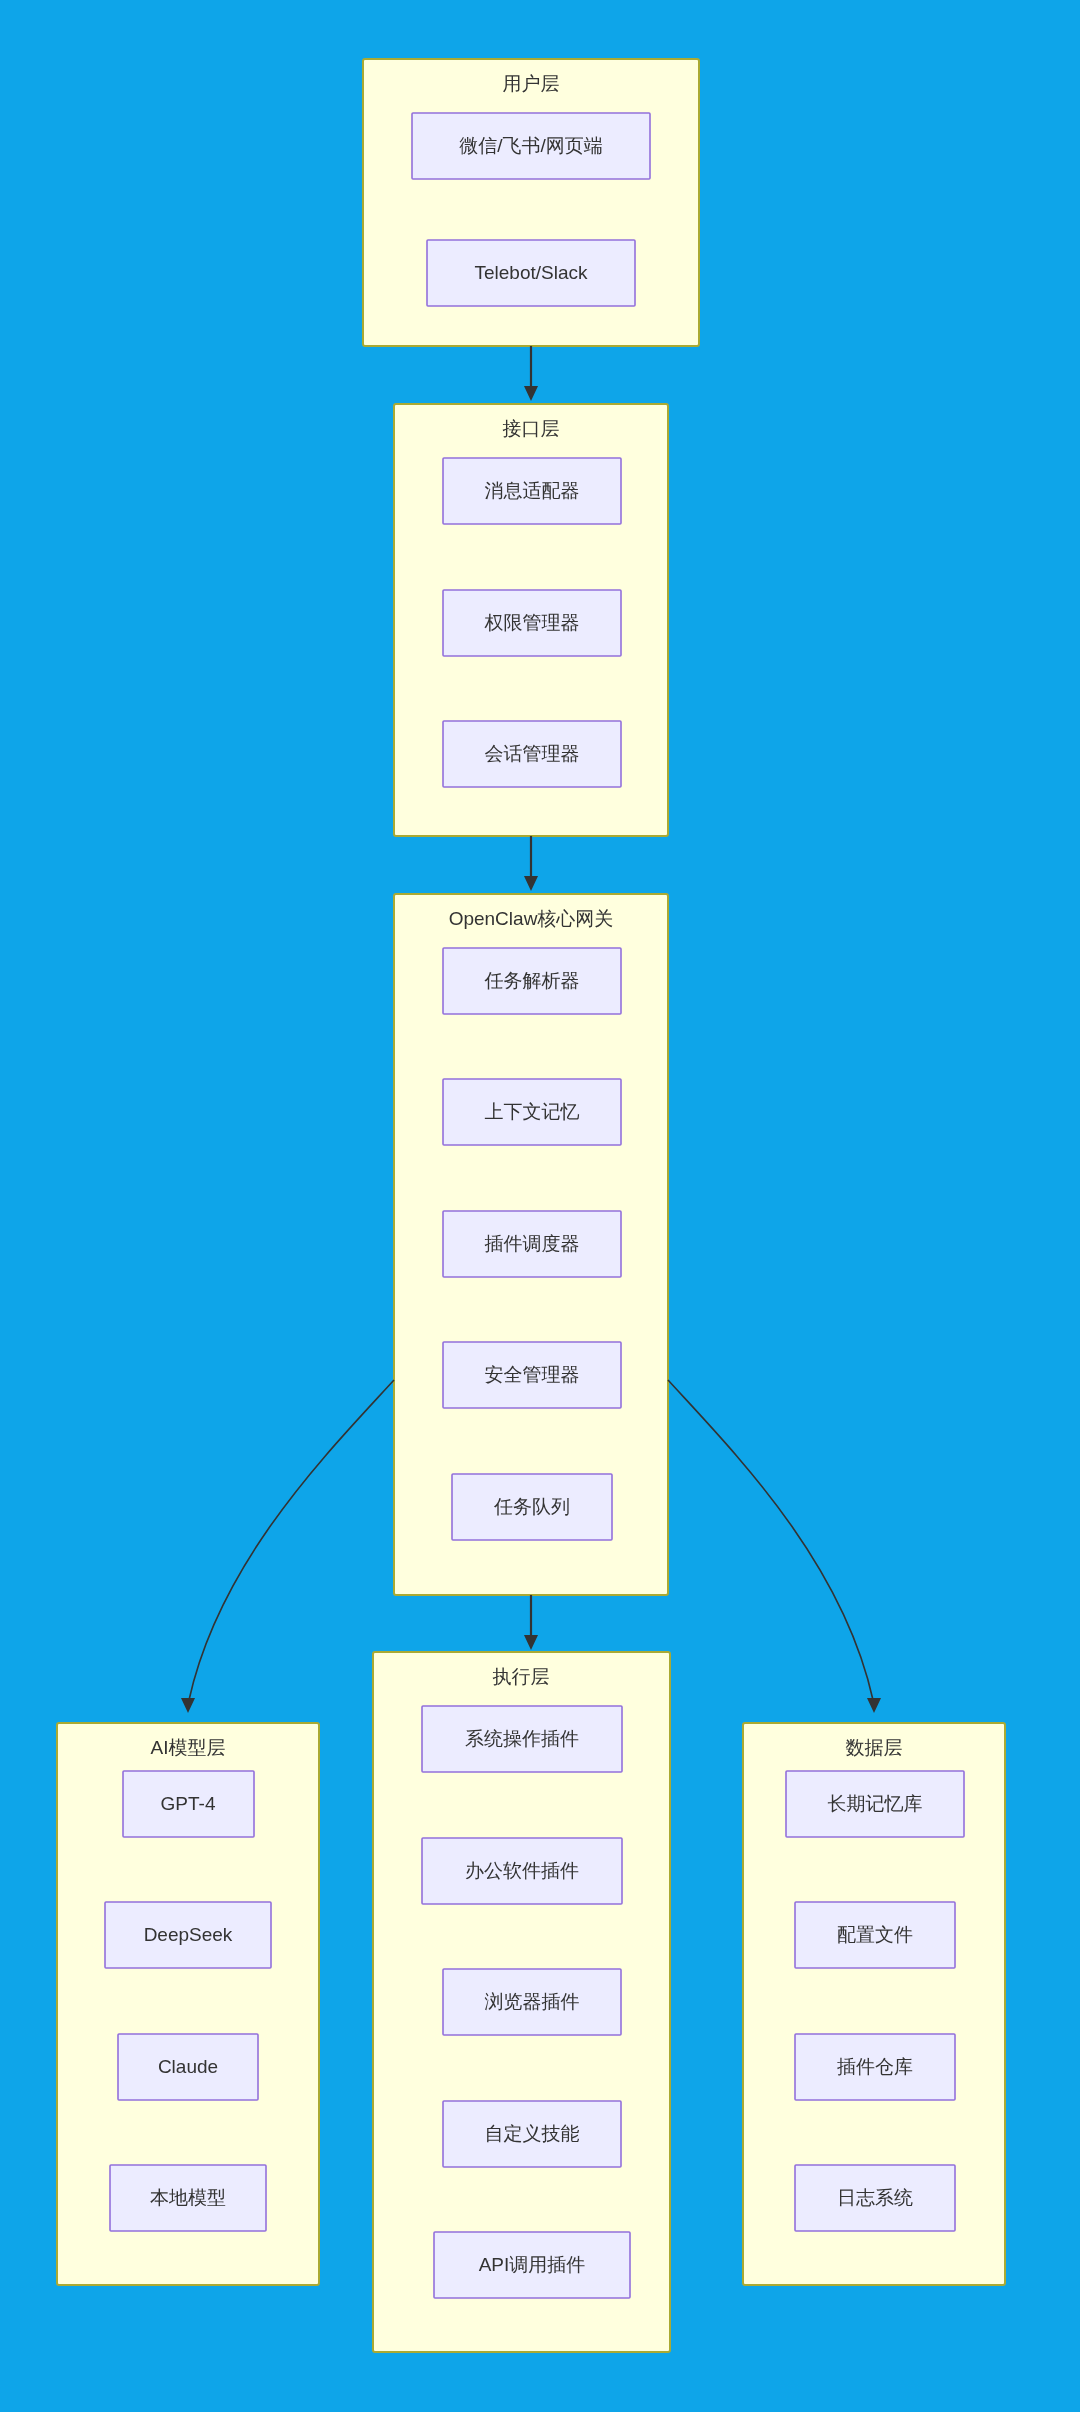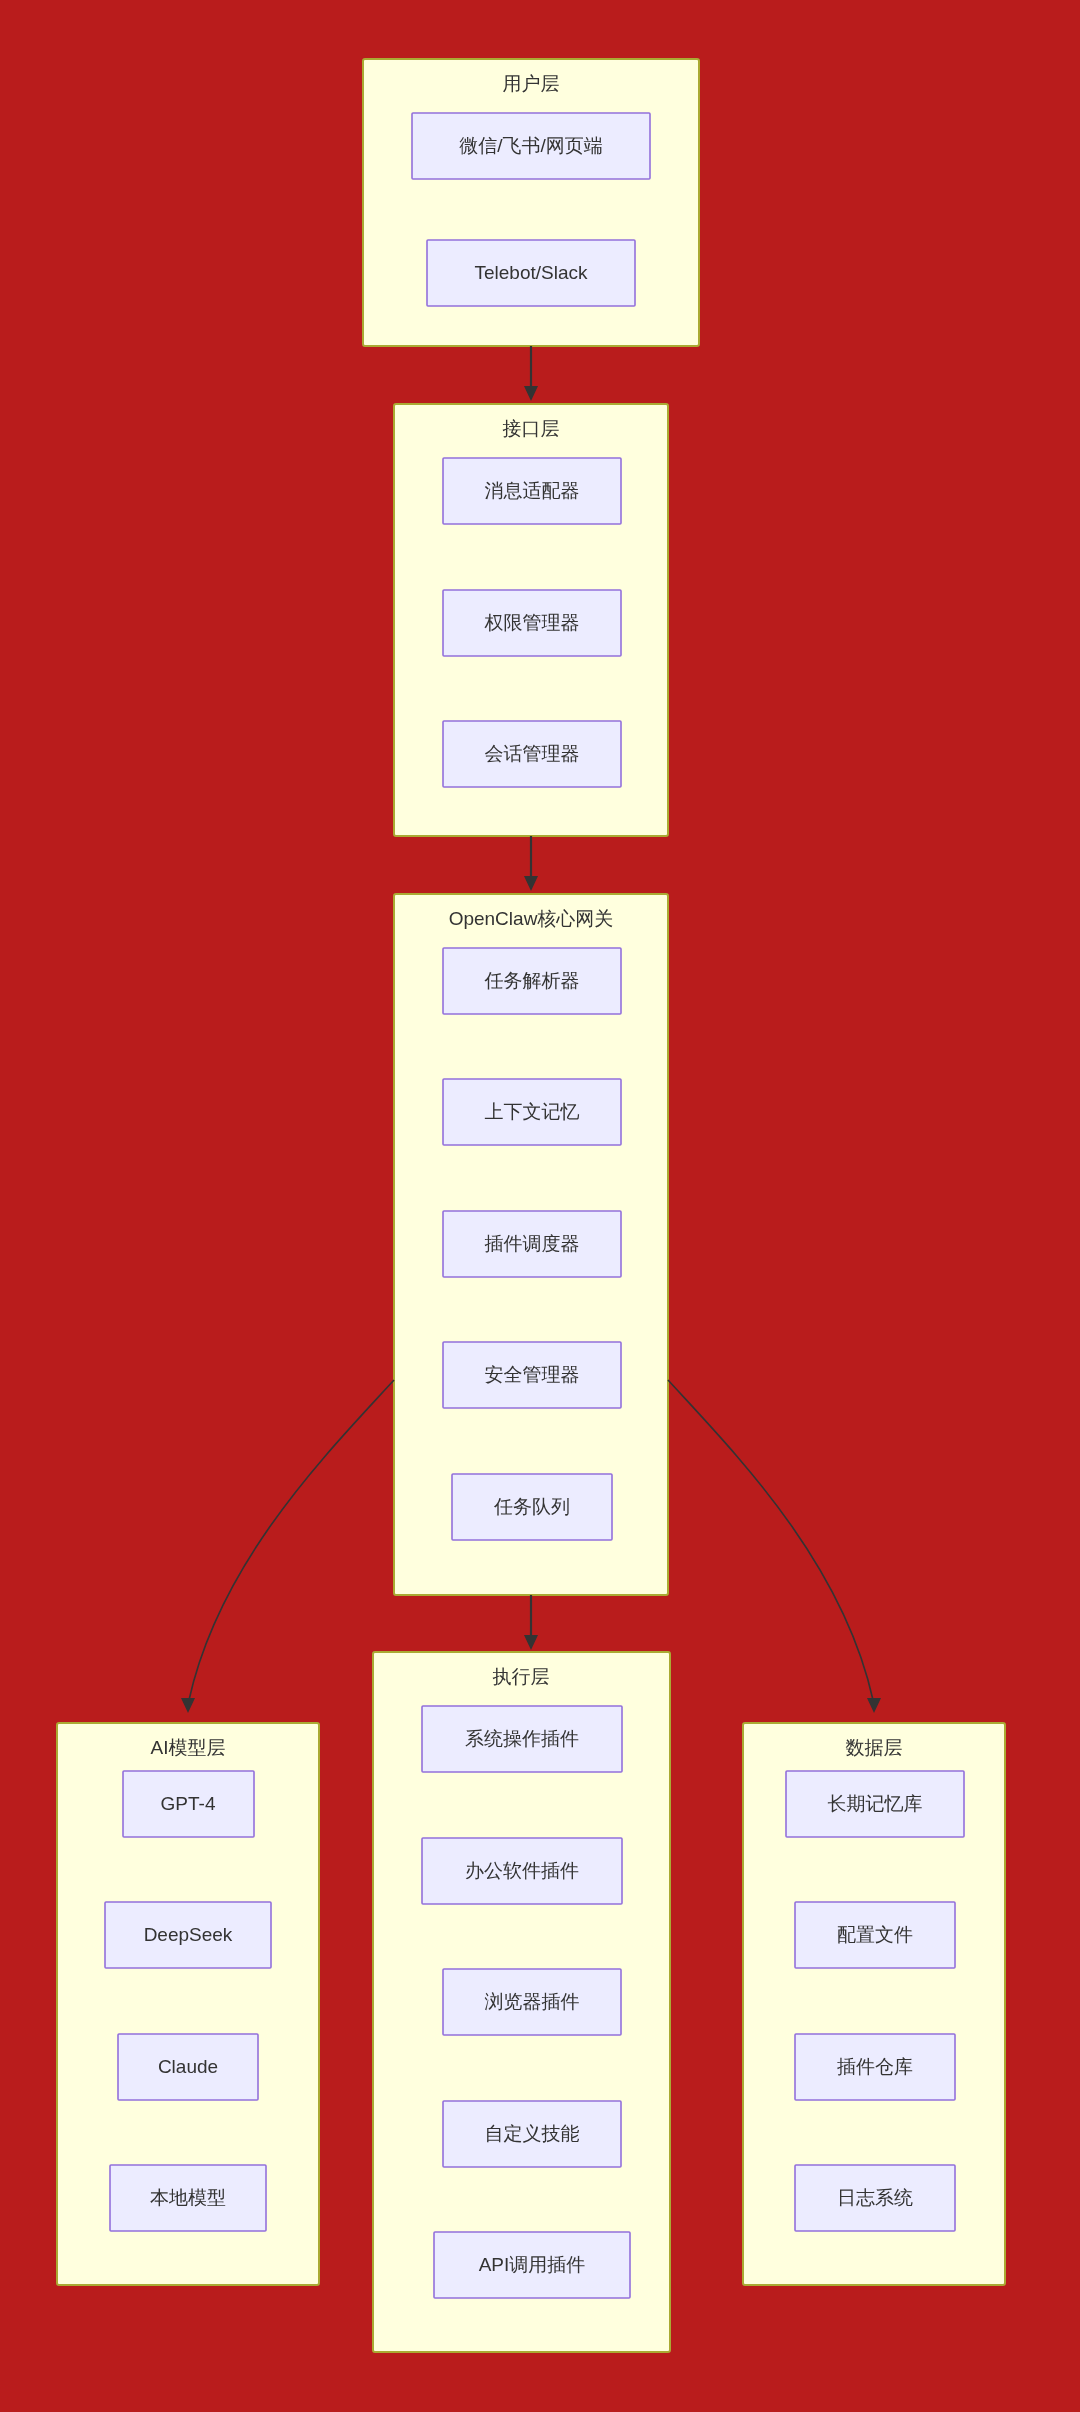--- a/index.html
+++ b/index.html
@@ -10,21 +10,21 @@
   body {
     width: 1080px;
     height: 2412px;
     overflow: hidden;
     font-family: "Liberation Sans", "DejaVu Sans", sans-serif;
   }
   #diagram-root {
     position: relative;
     width: 1080px;
     height: 2412px;
-    background: #b91c1c;
+    background: #0ea5e9;
   }
   svg.flow {
     display: block;
     width: 1080px;
     height: 2412px;
   }
   .cluster-rect {
     fill: #ffffde;
     stroke: #aaaa33;
     stroke-width: 2px;

